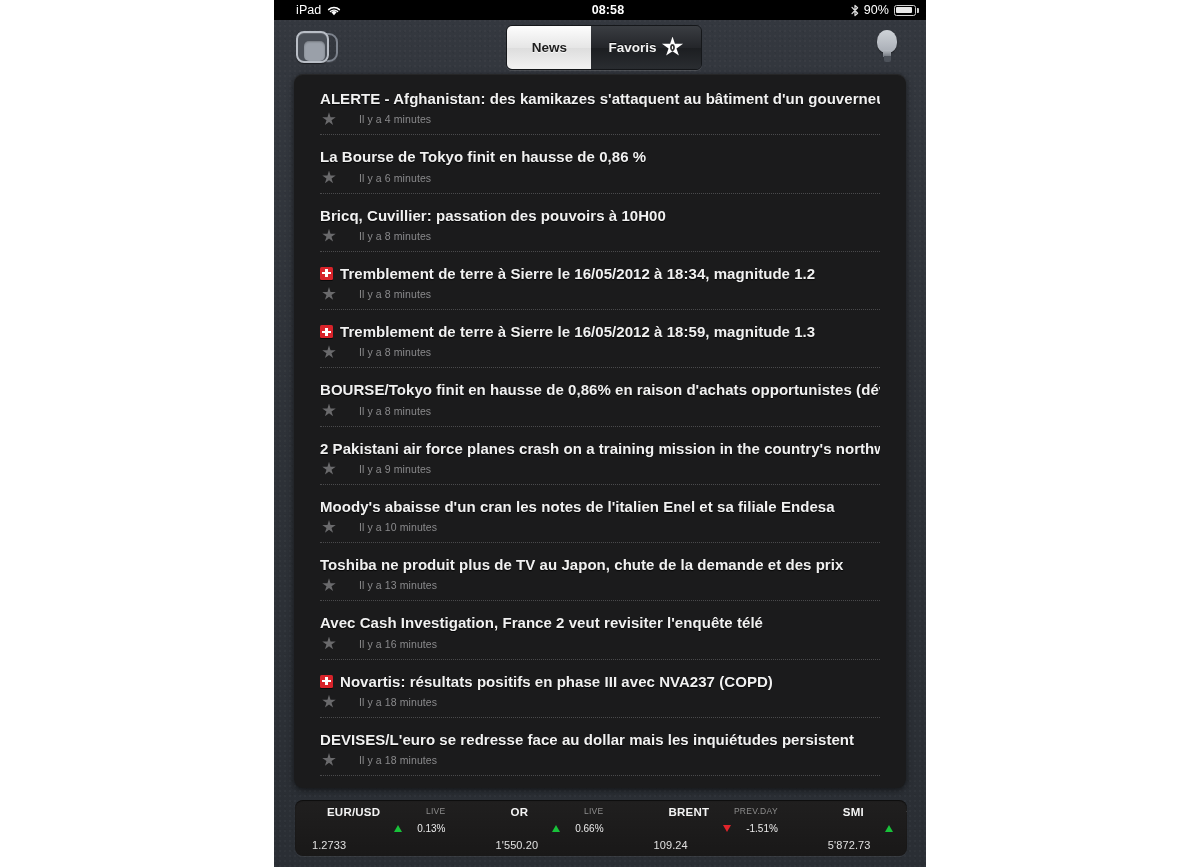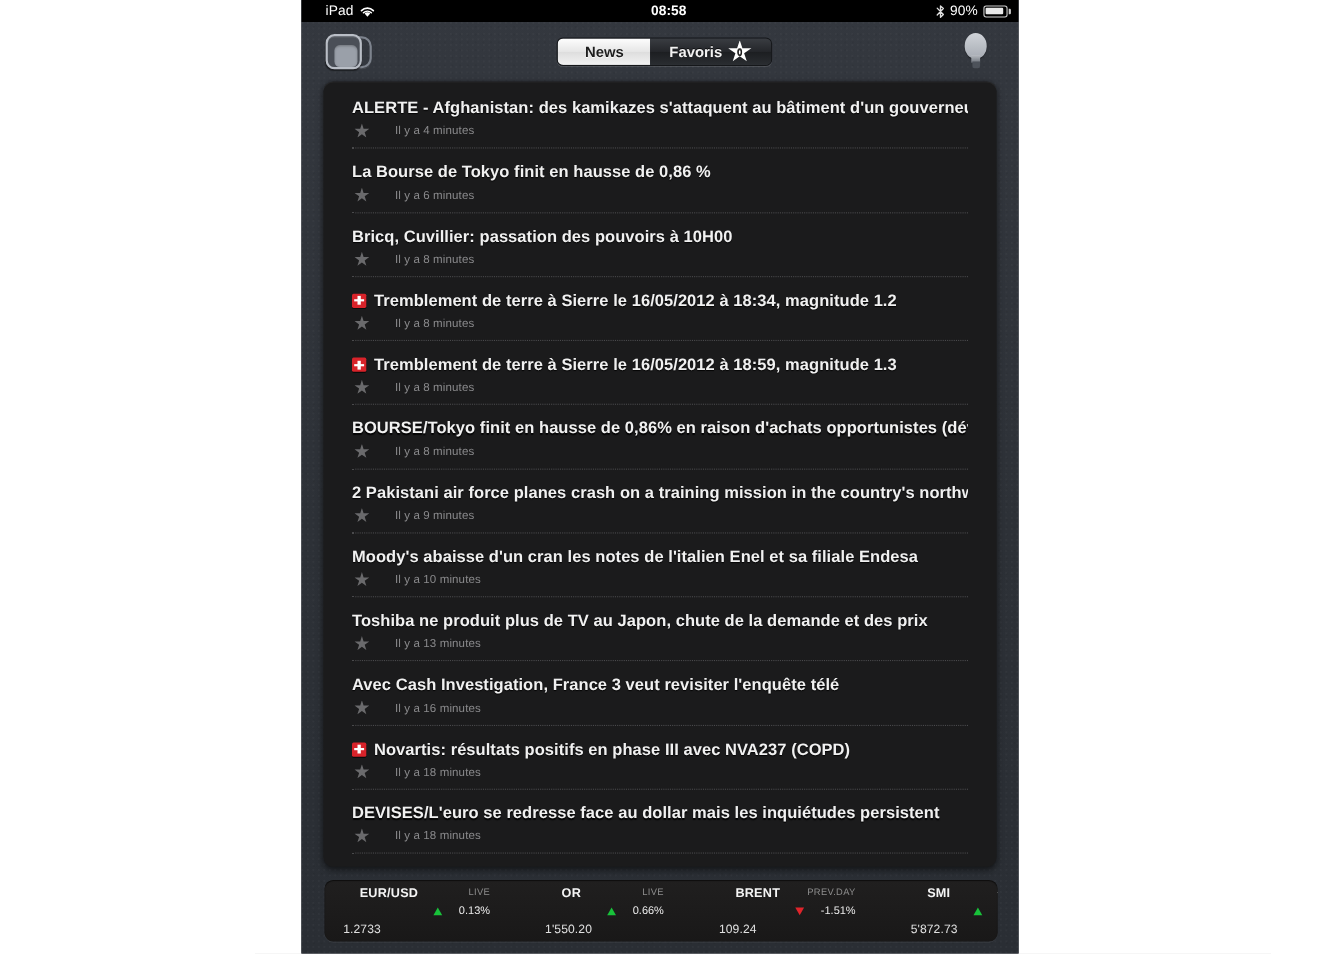--- a/index.html
+++ b/index.html
@@ -60,21 +60,21 @@
     box-shadow:0 1px 1px rgba(0,0,0,.45), inset 0 1px 0 rgba(255,255,255,.12);
   }
   .display-icon .screen {
     position:absolute; left:6px; top:8px; width:21px; height:20px;
     border-radius:5px; background:#9aa0a9;
     box-shadow:inset 0 1px 2px rgba(0,0,0,.25);
   }
 
   
   .segmented {
-    display:flex; height:26px; border-radius:6px; overflow:hidden;
+    display:flex; height:45px; border-radius:6px; overflow:hidden;
     border:1px solid #15171a;
     box-shadow:0 1px 0 rgba(255,255,255,.12), inset 0 1px 1px rgba(0,0,0,.5);
   }
   .seg {
     display:flex; align-items:center; justify-content:center; gap:5px;
     padding:0 17px; font-size:13.5px; font-weight:bold; cursor:pointer;
     min-width:84px;
   }
   .seg.active {
     background:linear-gradient(180deg,#fdfdfd 0%,#e6e6e6 50%,#dddddd 51%,#f2f2f2 100%);
@@ -333,21 +333,21 @@
             </div>
             <div class="meta">
               <span class="star-outline">
                 <span class="s"></span>
               </span>
               <span class="ago">Il y a 13 minutes</span>
             </div>
           </div>
           <div class="news-item">
             <div class="headline">
-              <span>Avec Cash Investigation, France 3 veut revisiter l'enquête télé</span>
+              <span>Avec Cash Investigation, France 2 veut revisiter l'enquête télé</span>
             </div>
             <div class="meta">
               <span class="star-outline">
                 <span class="s"></span>
               </span>
               <span class="ago">Il y a 16 minutes</span>
             </div>
           </div>
           <div class="news-item">
             <div class="headline">

